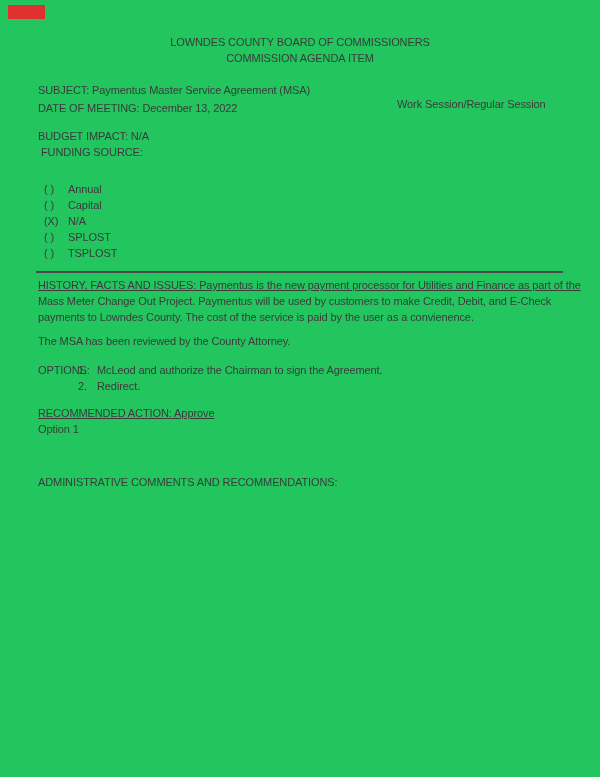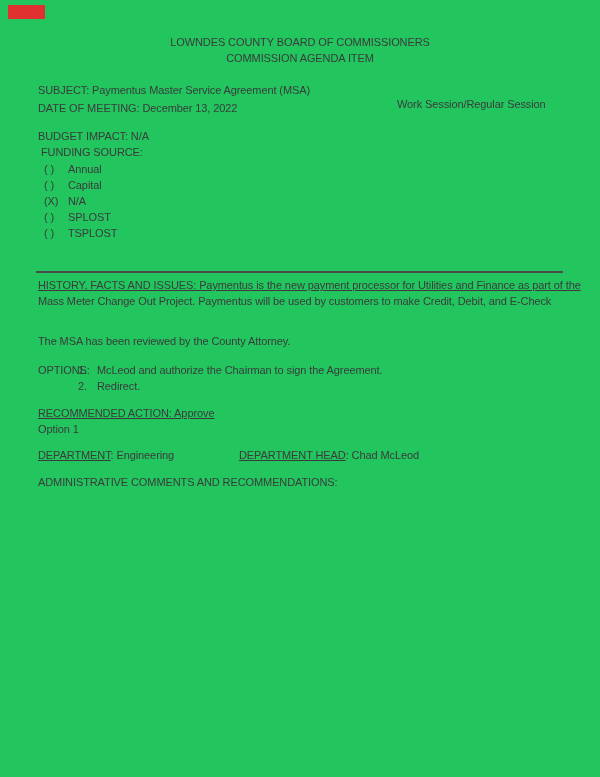--- a/index.html
+++ b/index.html
@@ -25,21 +25,21 @@
     left: 8px; top: 5px;
     width: 37px; height: 14px;
     background: #e03131;
   }
   .rule {
     position: absolute;
     left: 36px; top: 271px;
     width: 527px; height: 2px;
     background: #4a4a4a;
   }
-  .fund-row { position: absolute; left: 44px; }
+  .fund-row { position: absolute; left: 44px; margin-top: 20px; }
   .fund-mark { display: inline-block; width: 24px; }
   .opt-num { position: absolute; left: 40px; }
   .opt-text { position: absolute; left: 59px; }
   .opt-num2 { position: absolute; left: 40px; }
   .underlined { text-decoration: underline; }
   .dept-head-group { position: absolute; left: 201px; top: 0; }
 </style>
 </head>
 <body>
 
@@ -70,38 +70,33 @@
     <span class="fund-mark">( )</span><span>SPLOST</span>
   </div>
   <div class="fund-row abs" style="top:227px;">
     <span class="fund-mark">( )</span><span>TSPLOST</span>
   </div>
 
   <div class="rule"></div>
 
   <div class="abs" style="left:38px; top:279px;text-decoration:underline;">HISTORY, FACTS AND ISSUES: Paymentus is the new payment processor for Utilities and Finance as part of the</div>
   <div class="abs" style="left:38px; top:295px;">Mass Meter Change Out Project. Paymentus will be used by customers to make Credit, Debit, and E-Check</div>
+  <div class="abs" style="left:38px; top:311px;">payments to Lowndes County. The cost of the service is paid by the user as a convienence.</div>
 
   <div class="abs" style="left:38px; top:335px;">The MSA has been reviewed by the County Attorney.</div>
 
   <div class="abs" style="left:38px; top:364px; width:520px; height:14px;">
     <span style="position:absolute; left:0;">OPTIONS:</span>
     <span class="opt-num">1.</span>
     <span class="opt-text">McLeod and authorize the Chairman to sign the Agreement.</span>
   </div>
   <div class="abs" style="left:38px; top:380px; width:520px; height:14px;">
     <span class="opt-num2">2.</span>
     <span class="opt-text">Redirect.</span>
   </div>
 
   <div class="abs" style="left:38px; top:407px;text-decoration:underline;">RECOMMENDED ACTION: Approve</div>
   <div class="abs" style="left:38px; top:423px;">Option 1</div>
 
-  <div class="abs" style="left:38px; top:449px; width:520px; height:14px;">
-    <span class="underlined">DEPARTMENT</span><span>: Engineering</span>
-    <span class="dept-head-group">
-      <span class="underlined">DEPARTMENT HEAD</span><span>: Chad McLeod</span>
-    </span>
-  </div>
 
   <div class="abs" style="left:38px; top:476px;">ADMINISTRATIVE COMMENTS AND RECOMMENDATIONS:</div>
 
 </div>
 
 </body></html>

